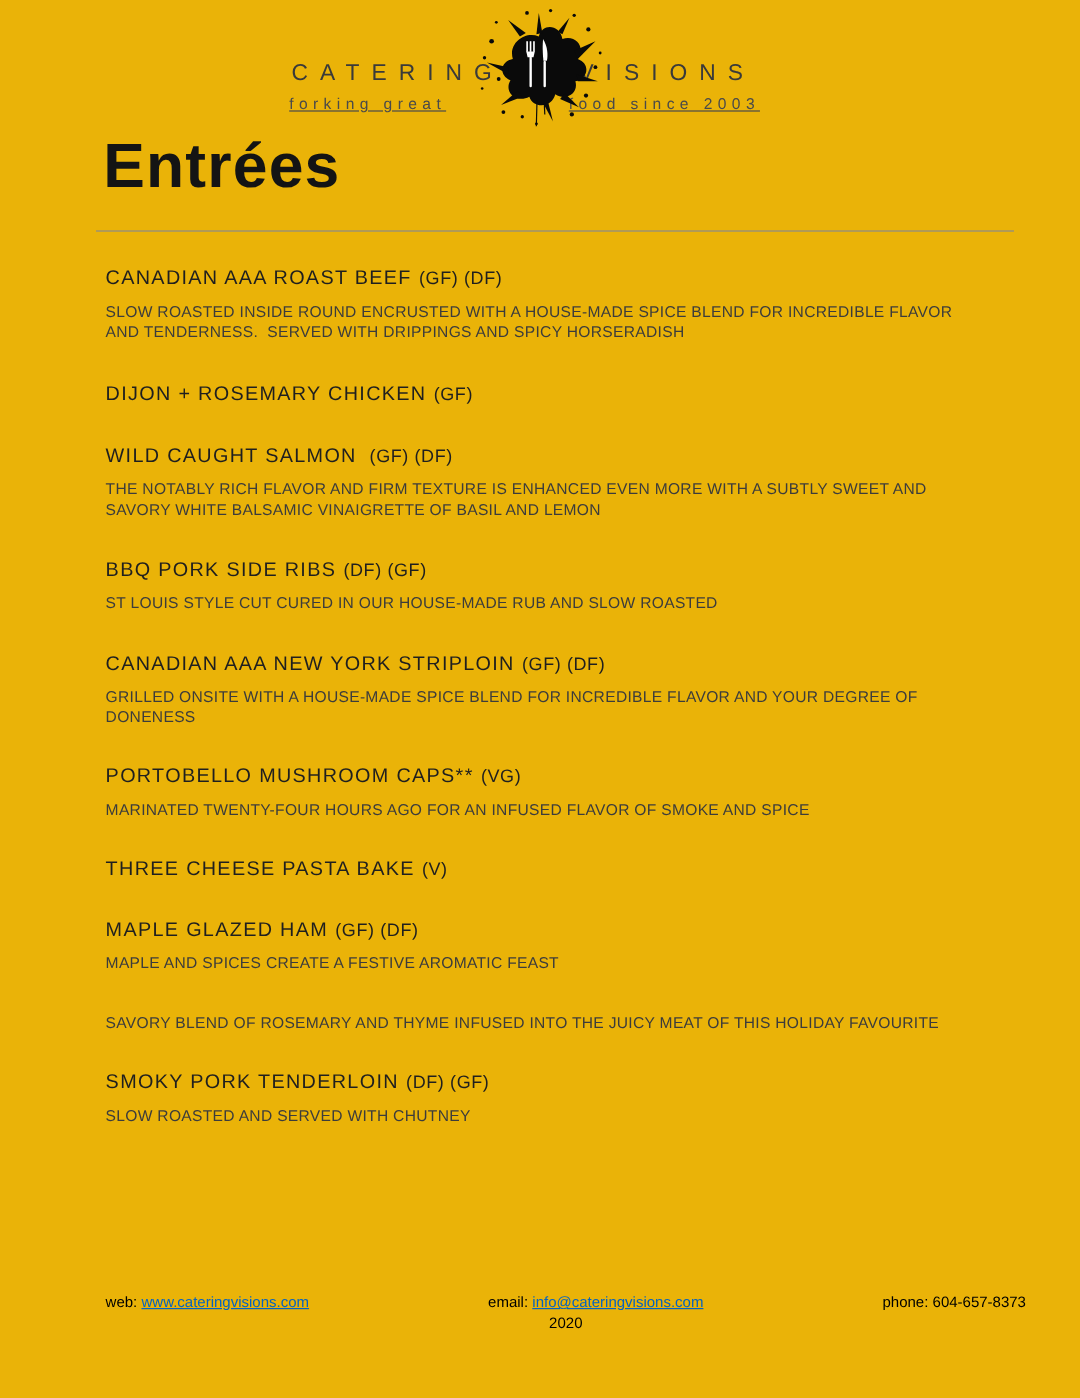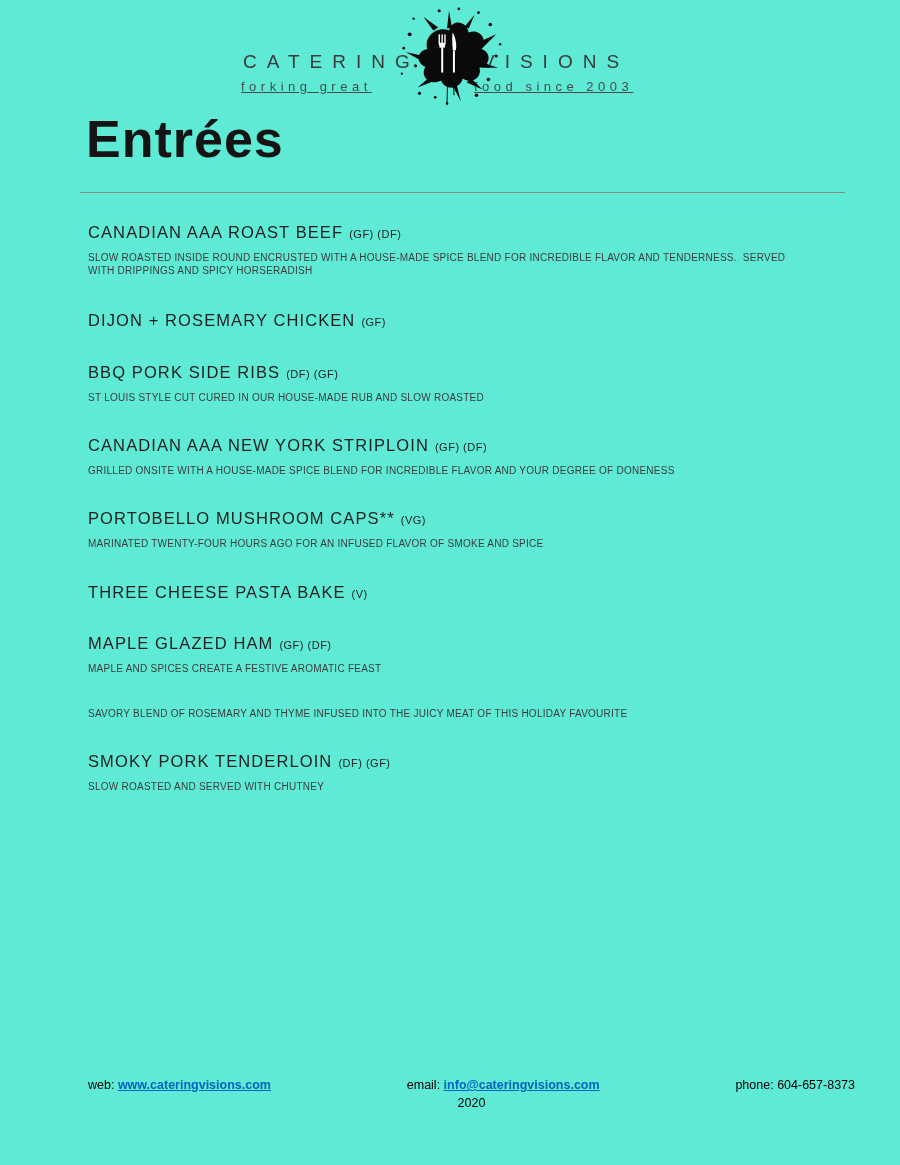--- a/index.html
+++ b/index.html
@@ -1,17 +1,17 @@
 <!DOCTYPE html>
 <html><head>
 <meta charset="utf-8">
 <style>
   html, body { margin:0; padding:0; background:#ffffff; }
   .page {
-    position:relative; width:900px; height:1165px; background:#5eead4;
+    position:relative; width:900px; height:1165px; background:#eab308;
     font-family:"Liberation Sans", sans-serif; color:#222; overflow:hidden;
   }
 
   
   .header { position:relative; height:108px; }
   .brand-word { position:absolute; top:51px; font-size:19px; color:#3a3a3a;
     letter-spacing:10px; font-weight:400; white-space:nowrap; }
   .brand-catering { left:243px; }
   .brand-visions  { left:482px;text-align:center; }
   .tagline { position:absolute; top:79px; font-size:13px; color:#4a4a4a;
@@ -28,32 +28,32 @@
   .rule {
     border:none; border-top:1px solid #8a8a8a;
     margin:24px 55px 0 80px;
   }
 
   
   .menu { padding:30px 40px 0 88px; }
   .menu-item { margin-bottom:33px; }
   .menu-item.tight { margin-bottom:32px; }
   .item-name { font-size:16.5px; letter-spacing:1.1px; color:#1f1f1f; font-weight:400; }
-  .item-tags { font-size:11px; letter-spacing:0.5px; color:#1f1f1f; margin-left:6px; }
+  .item-tags { font-size:15px; letter-spacing:0.5px; color:#1f1f1f; margin-left:6px; }
   .item-desc {
-    margin-top:9px; font-size:10px; letter-spacing:0.25px; color:#3c3c3c;
+    margin-top:9px; font-size:13px; letter-spacing:0.25px; color:#3c3c3c;
     line-height:1.33; max-width:718px; white-space:pre-wrap;
   }
 
   
   .footer {
     position:absolute; left:88px; right:45px; top:1078px;
     display:flex; justify-content:space-between; font-size:12.5px; color:#000;
   }
-  .footer a { color:#0563c1; text-decoration:underline;font-weight:bold; }
+  .footer a { color:#0563c1; text-decoration:underline; }
   .footer-year {
     position:absolute; left:88px; right:45px; top:1096px;
     text-align:center; font-size:12.5px; color:#000;
   }
 </style>
 </head>
 <body>
 
 <div class="page">
 
@@ -113,20 +113,24 @@
 
     <div class="menu-item">
       <div><span class="item-name">CANADIAN AAA ROAST BEEF</span><span class="item-tags">(GF) (DF)</span></div>
       <div class="item-desc">SLOW ROASTED INSIDE ROUND ENCRUSTED WITH A HOUSE-MADE SPICE BLEND FOR INCREDIBLE FLAVOR AND TENDERNESS.  SERVED WITH DRIPPINGS AND SPICY HORSERADISH</div>
     </div>
 
     <div class="menu-item">
       <div><span class="item-name">DIJON + ROSEMARY CHICKEN</span><span class="item-tags">(GF)</span></div>
     </div>
 
+    <div class="menu-item">
+      <div><span class="item-name">WILD CAUGHT SALMON</span><span class="item-tags"> (GF) (DF)</span></div>
+      <div class="item-desc">THE NOTABLY RICH FLAVOR AND FIRM TEXTURE IS ENHANCED EVEN MORE WITH A SUBTLY SWEET AND SAVORY WHITE BALSAMIC VINAIGRETTE OF BASIL AND LEMON</div>
+    </div>
 
     <div class="menu-item tight">
       <div><span class="item-name">BBQ PORK SIDE RIBS</span><span class="item-tags">(DF) (GF)</span></div>
       <div class="item-desc">ST LOUIS STYLE CUT CURED IN OUR HOUSE-MADE RUB AND SLOW ROASTED</div>
     </div>
 
     <div class="menu-item tight">
       <div><span class="item-name">CANADIAN AAA NEW YORK STRIPLOIN</span><span class="item-tags">(GF) (DF)</span></div>
       <div class="item-desc">GRILLED ONSITE WITH A HOUSE-MADE SPICE BLEND FOR INCREDIBLE FLAVOR AND YOUR DEGREE OF DONENESS</div>
     </div>

